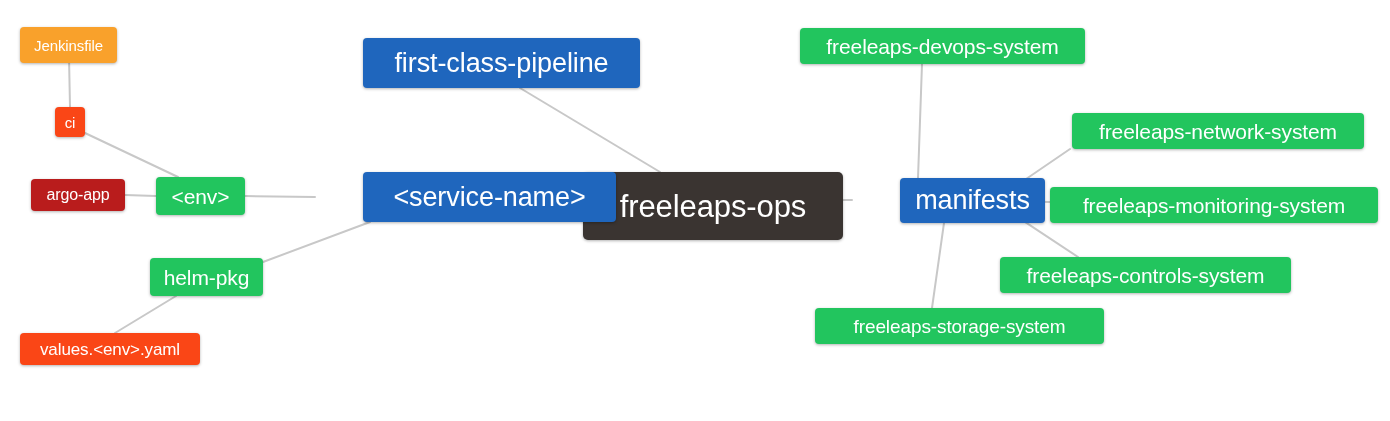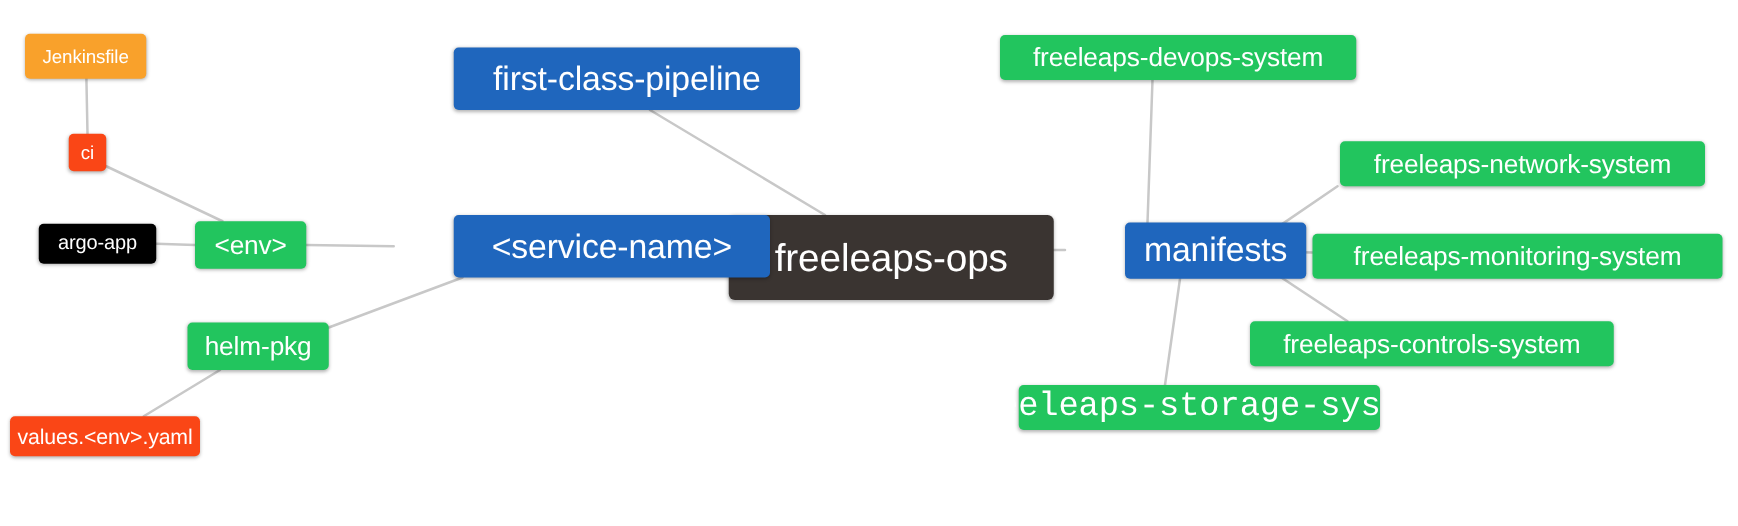--- a/index.html
+++ b/index.html
@@ -68,21 +68,21 @@
     </svg>
   <div id="node-layer">
       <div class="node n-root" style="left: 583px; top: 172px; width: 260px; height: 68px; font-size: 31px; background: rgb(58, 52, 49);">freeleaps-ops</div>
       <div class="node n-blue" style="left: 315px; top: 38px; width: 277px; height: 50px; font-size: 27px; background: rgb(31, 102, 189);">first-class-pipeline</div>
       <div class="node n-blue" style="left: 315px; top: 172px; width: 253px; height: 50px; font-size: 27px; background: rgb(31, 102, 189);">&lt;service-name&gt;</div>
       <div class="node n-blue" style="left: 852px; top: 178px; width: 145px; height: 45px; font-size: 27px; background: rgb(31, 102, 189);">manifests</div>
       <div class="node n-green" style="left: 156px; top: 177px; width: 89px; height: 38px; font-size: 21px; background: rgb(34, 197, 94);">&lt;env&gt;</div>
       <div class="node n-green" style="left: 150px; top: 258px; width: 113px; height: 38px; font-size: 21px; background: rgb(34, 197, 94);">helm-pkg</div>
       <div class="node n-red" style="left: 55px; top: 107px; width: 30px; height: 30px; font-size: 15px; background: rgb(250, 70, 22);">ci</div>
       <div class="node n-orange" style="left: 20px; top: 27px; width: 97px; height: 36px; font-size: 15px; background: rgb(249, 161, 43);">Jenkinsfile</div>
-      <div class="node n-red" style="left: 31px; top: 179px; width: 94px; height: 32px; font-size: 16px; background: #000000;">argo-app</div>
-      <div class="node n-red" style="left: 8px; top: 333px; width: 152px; height: 32px; font-size: 17px; background: rgb(250, 70, 22);">values.&lt;env&gt;.yaml</div>
+      <div class="node n-red" style="left: 31px; top: 179px; width: 94px; height: 32px; font-size: 16px; background: #b91c1c;">argo-app</div>
+      <div class="node n-red" style="left: 20px; top: 333px; width: 180px; height: 32px; font-size: 17px; background: rgb(250, 70, 22);">values.&lt;env&gt;.yaml</div>
       <div class="node n-green" style="left: 800px; top: 28px; width: 285px; height: 36px; font-size: 21px; background: rgb(34, 197, 94);">freeleaps-devops-system</div>
       <div class="node n-green" style="left: 1056px; top: 113px; width: 292px; height: 36px; font-size: 21px; background: rgb(34, 197, 94); margin-left: 16px;">freeleaps-network-system</div>
       <div class="node n-green" style="left: 1050px; top: 187px; width: 328px; height: 36px; font-size: 21px; background: rgb(34, 197, 94);">freeleaps-monitoring-system</div>
       <div class="node n-green" style="left: 1000px; top: 257px; width: 291px; height: 36px; font-size: 21px; background: rgb(34, 197, 94);">freeleaps-controls-system</div>
-      <div class="node n-green" style="left: 815px; top: 308px; width: 289px; height: 36px; font-size: 27px; background: rgb(34, 197, 94); font-family: Liberation Mono, monospace;">freeleaps-storage-system</div>
+      <div class="node n-green" style="left: 815px; top: 308px; width: 289px; height: 36px; font-size: 19px; background: rgb(34, 197, 94);">freeleaps-storage-system</div>
     </div>
 </div>
 
 </body></html>

